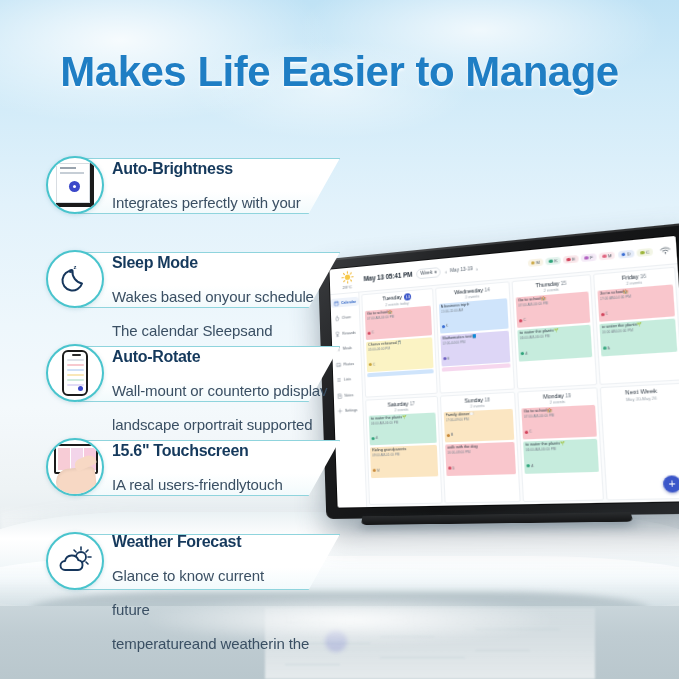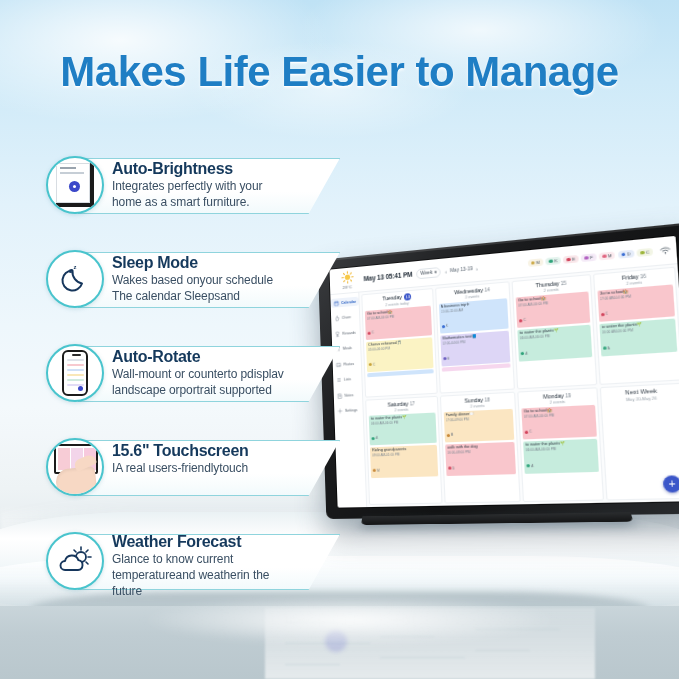--- a/index.html
+++ b/index.html
@@ -92,21 +92,21 @@
     border-left:none;
     clip-path:polygon(0 0, 100% 0, 88% 100%, 0 100%);
     z-index:1;
   }
   .ftext { position:absolute; left:72px; top:8px; width:222px; z-index:4; }
   .ftitle {
     font-size:16px; font-weight:bold; color:#15395c; line-height:1.1;
     letter-spacing:-.3px;
   }
   .fdesc {
-    font-size:12px; color:#3a4f63; line-height:1.28; margin-top:1px;
+    font-size:15px; color:#3a4f63; line-height:1.28; margin-top:15px;
     letter-spacing:-.1px;
   }
   .feature.tall .ftext { top:5px; }
 
   
   .mini-screen {
     width:38px; height:44px; background:#fff; position:relative;
     border-right:4px solid #1b1b1b; border-bottom:4px solid #1b1b1b;
     box-shadow:inset 0 0 0 1px #d8dde2;
   }
@@ -279,21 +279,20 @@
     <div class="badge">
       <div class="mini-screen">
         <div class="ms-l1"></div>
           <div class="ms-l2"></div>
           <div class="ms-dot"></div>
       </div>
     </div>
     <div class="ftext">
       <div class="ftitle">Auto-Brightness</div>
       <div class="fdesc">Integrates perfectly with your</div>
-      <div class="fdesc">home as a smart furniture.</div>
     </div>
   </div>
 
   <div class="feature">
     <div class="banner"></div>
     <div class="badge">
       <svg width="38" height="38" viewBox="0 0 38 38">
         <path d="M26 23.5a10 10 0 1 1-9.5-13 12 12 0 0 0 9.5 13z" fill="none" stroke="#16365c" stroke-width="2" stroke-linejoin="round"></path>
         <text x="13" y="13" font-size="8" fill="#16365c" font-family="Liberation Sans, sans-serif" font-weight="bold">z</text>
         <text x="17.5" y="9" font-size="6" fill="#16365c" font-family="Liberation Sans, sans-serif" font-weight="bold">z</text>
@@ -358,22 +357,22 @@
           <line x1="33" y1="22" x2="31" y2="20"></line>
           <line x1="19" y1="8" x2="21" y2="10"></line>
         </g>
         <circle cx="26" cy="15" r="5" fill="none" stroke="#16365c" stroke-width="1.8"></circle>
         <path d="M10 28h13a5 5 0 0 0 .4-9.9A7 7 0 0 0 10 19a4.5 4.5 0 0 0 0 9z" fill="#fff" stroke="#16365c" stroke-width="1.9" stroke-linejoin="round"></path>
       </svg>
     </div>
     <div class="ftext">
       <div class="ftitle">Weather Forecast</div>
       <div class="fdesc">Glance to know current</div>
+      <div class="fdesc">future</div>
       <div class="fdesc">temperatureand weatherin the</div>
-      <div class="fdesc">future</div>
     </div>
   </div>
 
 </div>
 
 <div class="tablet-wrap">
   <div class="tablet-body">
     <div class="screen">
       <div class="app">
 

